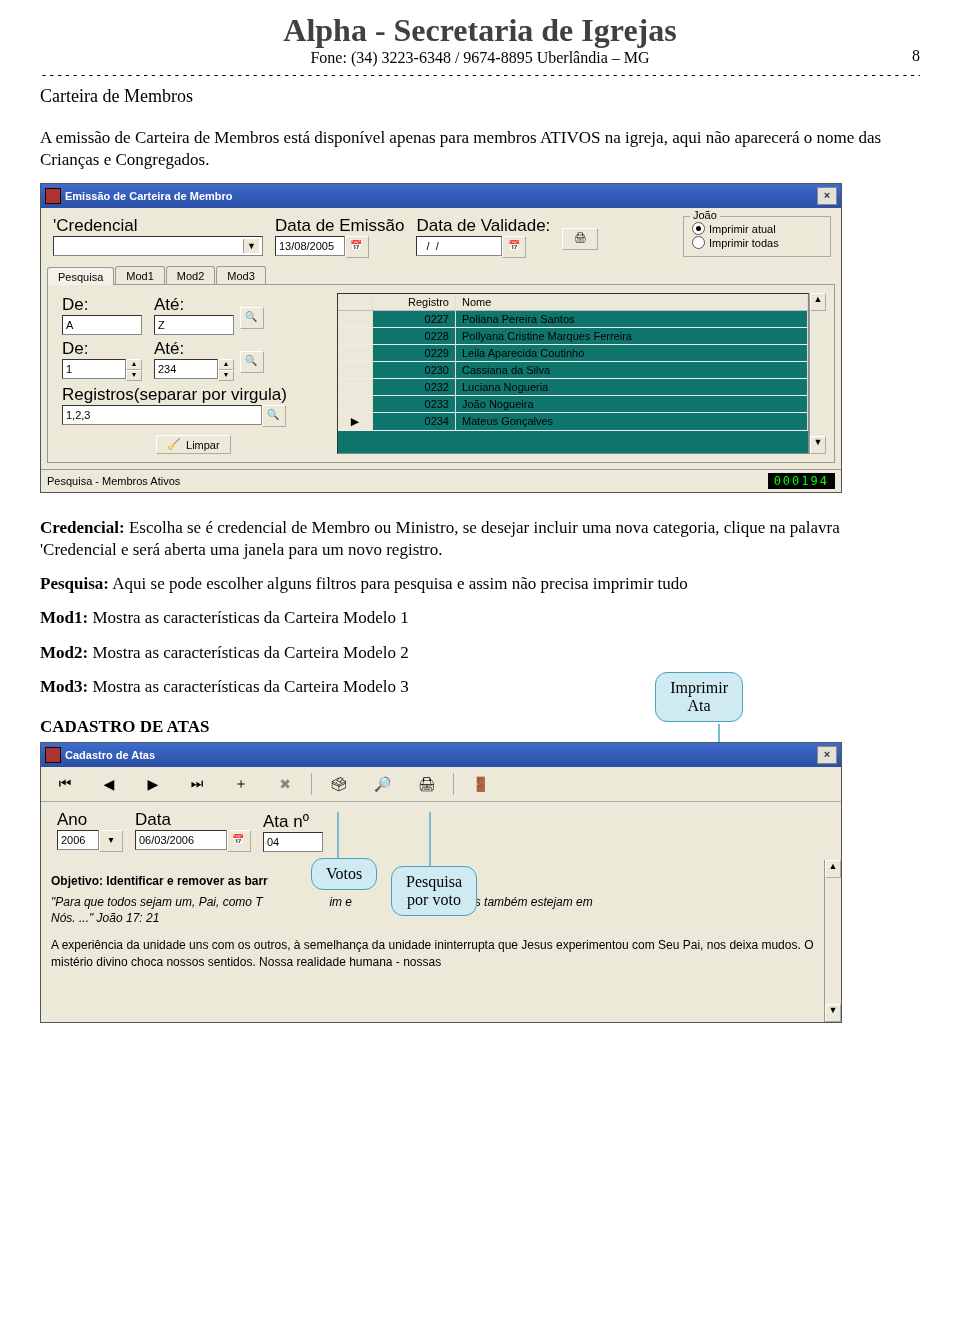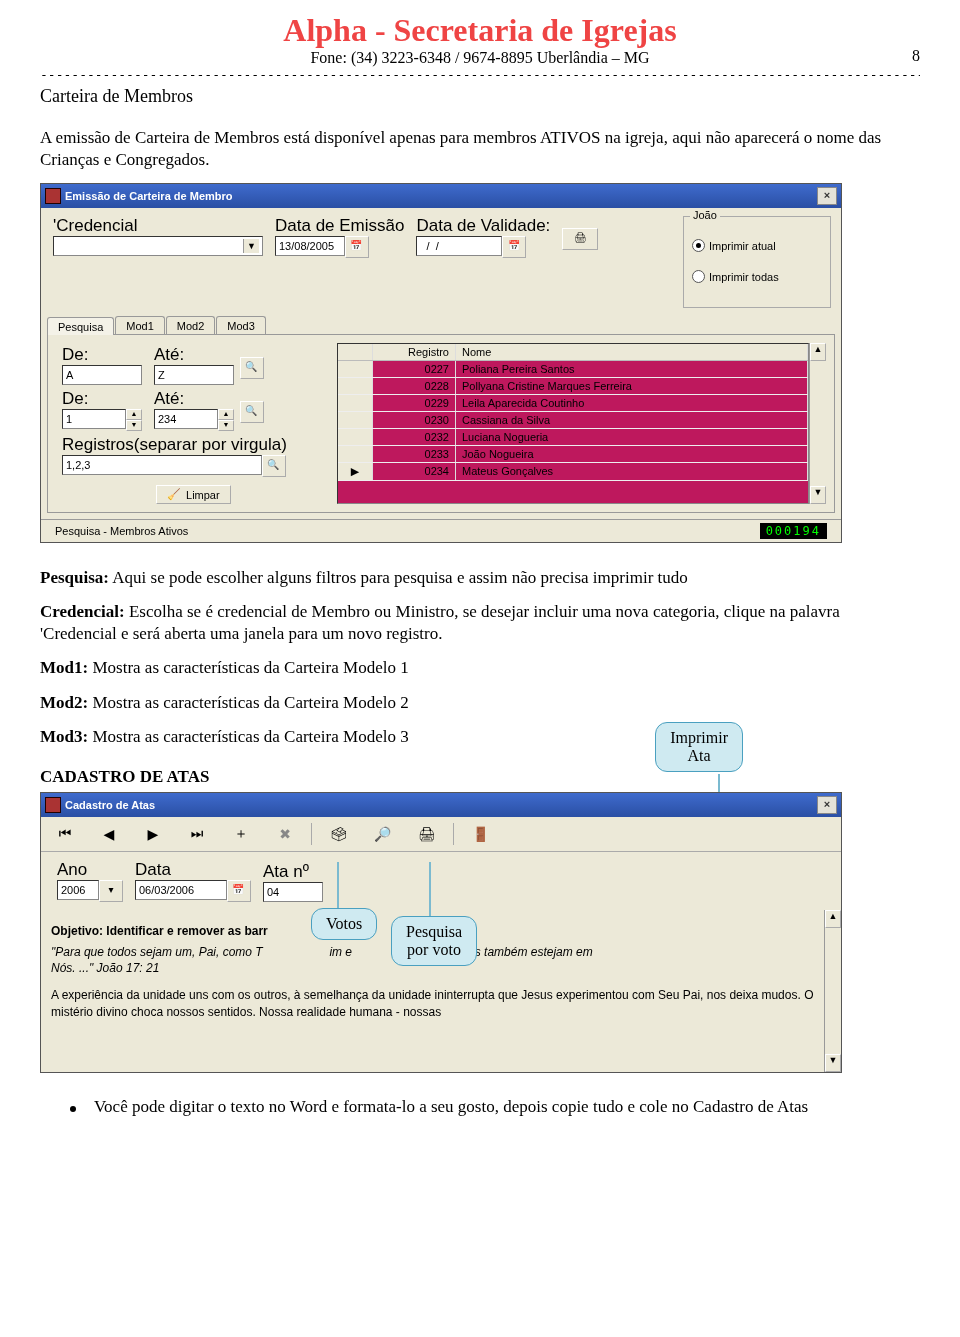--- a/index.html
+++ b/index.html
@@ -9,21 +9,21 @@
     background: #ffffff;
     width: 960px;
   }
   .page {
     padding: 12px 40px 20px 40px;
   }
   .header {
     text-align: center;
   }
   .header-title {
-    color: #ef4444;
+    color: #404040;
     font-size: 32px;
     font-weight: bold;
   }
   .header-url {
     color: #1155cc;
     font-size: 15px;
   }
   .header-phone {
     font-size: 16px;
   }
@@ -129,21 +129,21 @@
     position: relative;
     margin: 2px 4px;
   }
   .groupbox .legend {
     position: absolute;
     top: -8px; left: 6px;
     background: #ece9d8;
     padding: 0 3px;
     font-size: 11px;
   }
-  .radio-row { display: flex; align-items: center; margin: 18px 0; }
+  .radio-row { display: flex; align-items: center; margin: 1px 0; }
   .radio-dot {
     width: 11px; height: 11px; border-radius: 50%;
     border: 1px solid #555; background: #fff;
     margin-right: 4px; display: flex; align-items: center; justify-content: center;
   }
   .radio-dot.on::after { content: ""; width: 5px; height: 5px; background: #000; border-radius: 50%; }
   .tabs { display: flex; margin-top: 6px; border-bottom: 1px solid #999; }
   .tab {
     padding: 3px 10px 2px 10px;
     background: #ece9d8;
@@ -153,34 +153,34 @@
     border-radius: 3px 3px 0 0;
     cursor: pointer;
   }
   .tab.active { background: #f4f2e8; position: relative; top: 1px; }
   .tabpane {
     border: 1px solid #999; border-top: none;
     padding: 8px;
     display: flex;
   }
   .left-pane { width: 275px; }
-  .grid-pane { flex: 1; background: #be185d; border: 1px inset #888; margin-left: 6px; font-size: 11px; }
+  .grid-pane { flex: 1; background: #0f766e; border: 1px inset #888; margin-left: 6px; font-size: 11px; }
   .grid-head, .grid-row { display: flex; }
   .grid-head { background: #ece9d8; border-bottom: 1px solid #bbb; font-weight: normal; }
   .gcell { padding: 2px 6px; border-right: 1px solid #ddd; }
   .gcol0 { width: 22px; background: #ece9d8; text-align: center; }
   .gcol1 { width: 70px; text-align: right; }
   .gcol2 { flex: 1; }
   .grid-row { border-bottom: 1px solid #eee; }
   .grid-scroll { display: flex; flex-direction: column; justify-content: space-between; width: 16px; background: #ece9d8; border-left: 1px solid #999; }
   .grid-scroll .sbtn { height: 16px; text-align: center; font-size: 9px; border: 1px outset #fff; cursor: pointer; }
   .statusbar {
     display: flex;
     border-top: 1px solid #999;
-    padding: 3px 14px;
+    padding: 3px 6px;
     font-size: 11px;
     align-items: center;
   }
   .counter {
     margin-left: auto;
     background: #000;
     color: #0f0;
     font-family: monospace;
     font-size: 12px;
     padding: 1px 6px;
@@ -413,26 +413,26 @@
         </div>
       </div>
     </div>
     <div class="statusbar">
       <span>Pesquisa - Membros Ativos</span>
       <span class="counter">000194</span>
     </div>
   </div>
 
   <div class="body-text">
+    <span class="bold">Credencial:</span>
+    <span> Escolha se é credencial de Membro ou Ministro, se desejar incluir uma nova categoria, clique na palavra 'Credencial e será aberta uma janela para um novo registro.</span>
+  </div>
+  <div class="body-text">
     <span class="bold">Pesquisa:</span>
     <span> Aqui se pode escolher alguns filtros para pesquisa e assim não precisa imprimir tudo</span>
-  </div>
-  <div class="body-text">
-    <span class="bold">Credencial:</span>
-    <span> Escolha se é credencial de Membro ou Ministro, se desejar incluir uma nova categoria, clique na palavra 'Credencial e será aberta uma janela para um novo registro.</span>
   </div>
   <div class="body-text">
     <span class="bold">Mod1:</span>
     <span> Mostra as características da Carteira Modelo 1</span>
   </div>
   <div class="body-text">
     <span class="bold">Mod2:</span>
     <span> Mostra as características da Carteira Modelo 2</span>
   </div>
 
@@ -512,18 +512,14 @@
 
       <div class="callout" style="left:270px; top:-2px;">Votos</div>
       <div class="callout-line" style="width:2px; height:46px; left:296px; top:-48px;"></div>
 
       <div class="callout" style="left:350px; top:6px; white-space:pre-line;">Pesquisa
 por voto</div>
       <div class="callout-line" style="width:2px; height:54px; left:388px; top:-48px;"></div>
     </div>
   </div>
 
-  <div class="bullet-row">
-    <span class="dot"></span>
-    <span>Você pode digitar o texto no Word e formata-lo a seu gosto, depois copie tudo e cole no Cadastro de Atas</span>
-  </div>
 
 </div>
 
 </body></html>

